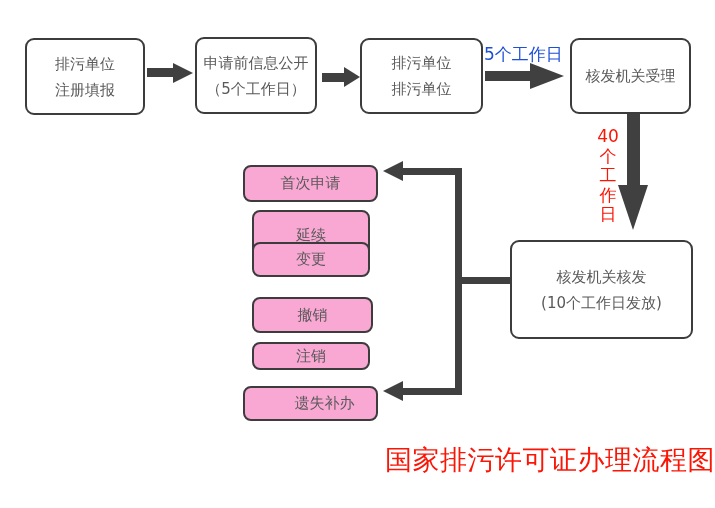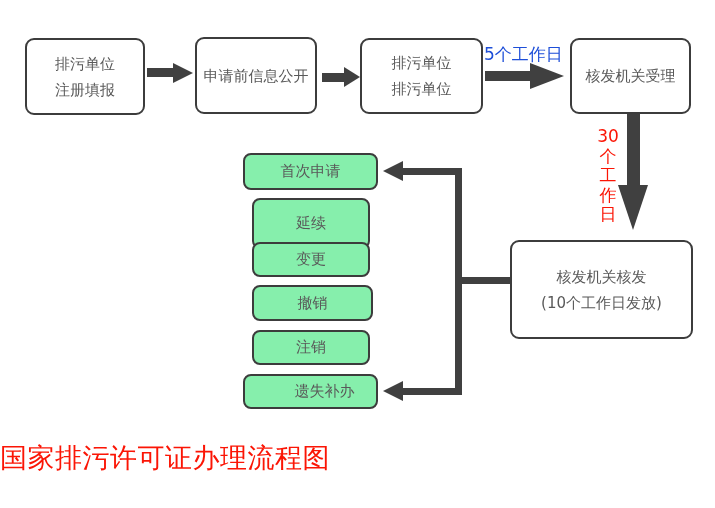--- a/index.html
+++ b/index.html
@@ -28,35 +28,36 @@
     white-space: nowrap;
   }
   .box-register   { left: 25px;  top: 38px;  width: 120px; height: 77px; }
   .box-disclosure { left: 195px; top: 37px;  width: 122px; height: 77px; }
   .box-submit     { left: 360px; top: 38px;  width: 123px; height: 76px; }
   .box-accept     { left: 570px; top: 38px;  width: 121px; height: 76px; }
   .box-issue      { left: 510px; top: 240px; width: 183px; height: 99px; }
   .cat {
     position: absolute;
     box-sizing: border-box;
-    background: #86efac;
+    background: #f9a8d4;
     border: 2px solid #3c3c3c;
     border-radius: 8px;
     display: flex;
     align-items: center;
     justify-content: center;
     color: #595959;
     font-size: 15px;
     white-space: nowrap;
+    margin-top: 12px;
   }
   .cat-first   { left: 243px; top: 153px; width: 135px; height: 37px; }
   .cat-renew   { left: 252px; top: 198px; width: 118px; height: 51px; }
-  .cat-change  { left: 252px; top: 242px; width: 118px; height: 35px; }
+  .cat-change  { left: 252px; top: 230px; width: 118px; height: 35px; }
   .cat-revoke  { left: 252px; top: 285px; width: 121px; height: 36px; }
-  .cat-cancel  { left: 252px; top: 330px; width: 118px; height: 35px; text-align: center; }
+  .cat-cancel  { left: 252px; top: 330px; width: 118px; height: 28px; text-align: center; }
   .cat-reissue { left: 243px; top: 374px; width: 135px; height: 35px; padding-left: 28px; }
 
   .shaft { position: absolute; background: #404040; }
   .tri { position: absolute; width: 0; height: 0; }
 
   
   .a1-shaft { left: 147px; top: 68px; width: 26px; height: 9px; }
   .a1-head  { left: 173px; top: 63px;
               border-top: 10px solid transparent; border-bottom: 10px solid transparent;
               border-left: 20px solid #404040; }
@@ -92,61 +93,61 @@
     position: absolute; left: 484px; top: 43px;
     color: #1d4ed8; font-size: 17px; white-space: nowrap;
   }
   .label-twenty-days {
     position: absolute; left: 594px; top: 127px; width: 28px;
     color: #fb1505; font-size: 17px; line-height: 19.5px; text-align: center;
   }
   .label-twenty-days span { display: block; }
   .diagram-title {
     position: absolute; left: 0; right: 0; top: 444px;
-    text-align: left;
+    text-align: right;
     color: #fb1505; font-size: 27px; line-height: 32px;
     letter-spacing: 0.5px;
-    font-family: Liberation Mono, monospace;
   }
 </style>
 </head>
 <body>
 
 <div class="canvas">
 
   <div class="box box-register">
     <span>排污单位</span>
     <span>注册填报</span>
   </div>
 
   <div class="shaft a1-shaft"></div>
   <div class="tri a1-head"></div>
 
   <div class="box box-disclosure">
     <span>申请前信息公开</span>
+    <span>（5个工作日）</span>
   </div>
 
   <div class="shaft a2-shaft"></div>
   <div class="tri a2-head"></div>
 
   <div class="box box-submit">
     <span>排污单位</span>
     <span>排污单位</span>
   </div>
 
   <div class="label-five-days">5个工作日</div>
   <div class="shaft a3-shaft"></div>
   <div class="tri a3-head"></div>
 
   <div class="box box-accept">
     <span>核发机关受理</span>
   </div>
 
   <div class="label-twenty-days">
-    <span>30</span>
+    <span>40</span>
     <span>个</span>
     <span>工</span>
     <span>作</span>
     <span>日</span>
   </div>
   <div class="shaft ad-shaft"></div>
   <div class="tri ad-head"></div>
 
   <div class="box box-issue">
     <span>核发机关核发</span>

